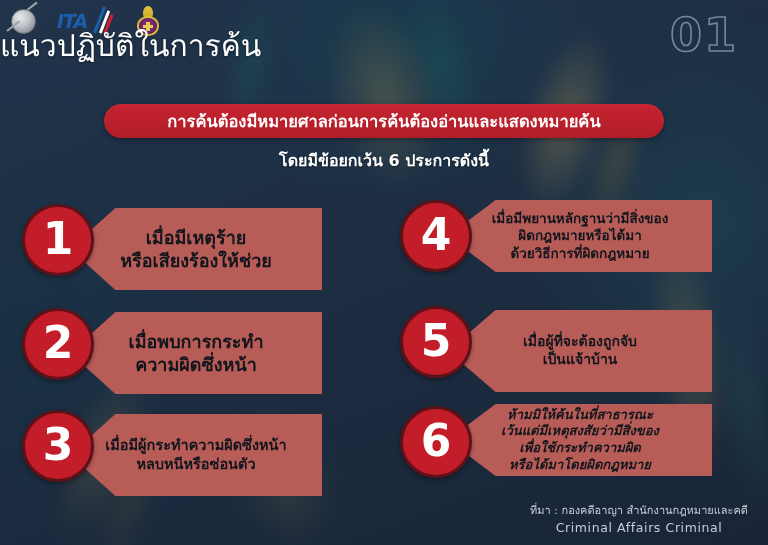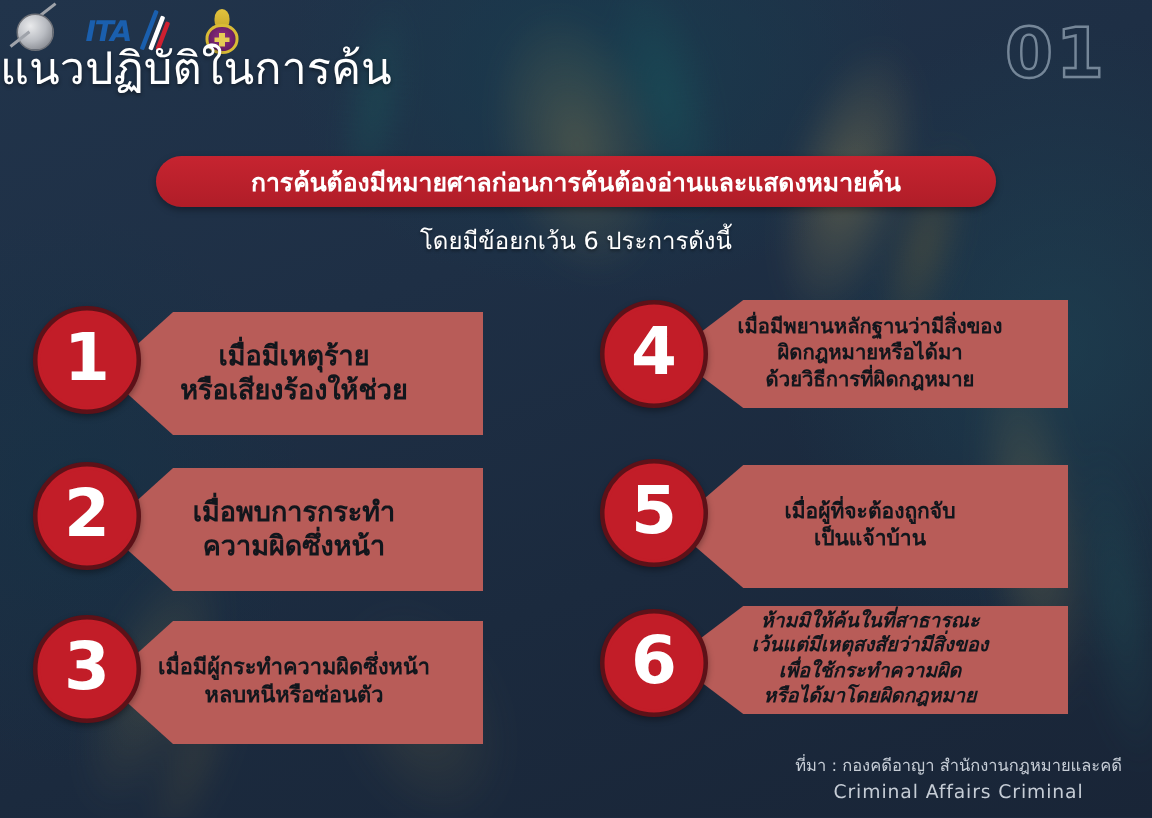--- a/index.html
+++ b/index.html
@@ -131,21 +131,21 @@
     position:absolute; left:104px; top:104px; width:560px; height:34px;
     background:linear-gradient(180deg,#c62430 0%,#b01d28 100%);
     border-radius:17px;
     display:flex; align-items:center; justify-content:center;
     box-shadow:0 2px 5px rgba(0,0,0,.35);
   }
   .banner span { color:#fff; font-size:16.5px; font-weight:bold; white-space:nowrap; }
 
   .subtitle {
     position:absolute; left:0; right:0; top:148px;
-    text-align:center; color:#ffffff; font-size:16px; font-weight:normal;
+    text-align:center; color:#ffffff; font-size:16px; font-weight:bold;
     text-shadow:0 1px 2px rgba(0,0,0,.4);
   }
 
   
   .item { position:absolute; }
   .badge {
     position:absolute; left:0; top:0; width:72px; height:72px; border-radius:50%;
     background:#c21d28;
     border:3px solid #5d1118;
     box-shadow:inset 0 0 0 2px #c21d28, 0 2px 4px rgba(0,0,0,.35);

